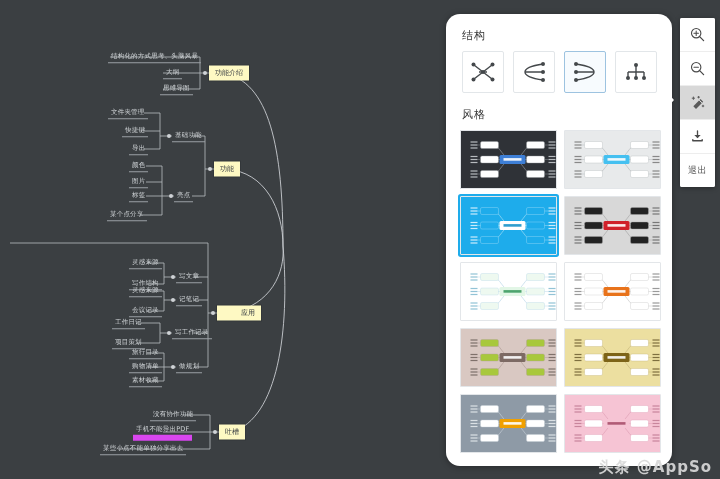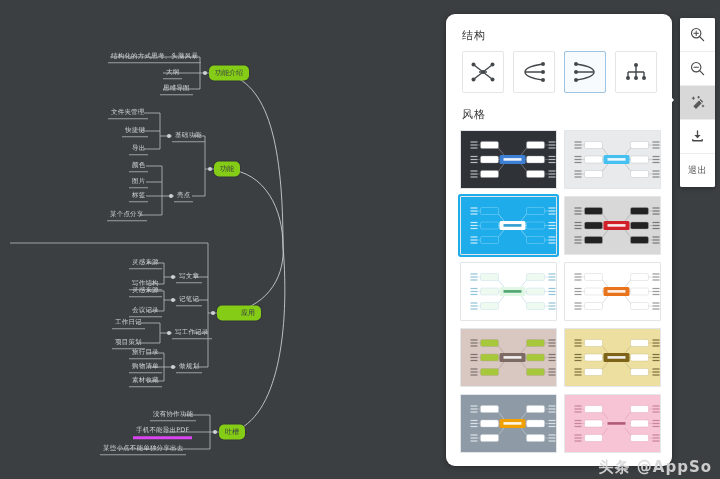--- a/index.html
+++ b/index.html
@@ -22,24 +22,24 @@
   }
   
   .leaf{
     color:#cfd3d6;
     font-size:6.5px;
     padding:2px 3px;
     letter-spacing:.2px;
   }
   
   .box{
-    background:#84cc16;
+    background:#fef9c3;
     color:#3a3f43;
     font-size:7px;
-    border-radius:5px;
+    border-radius:0;
     padding:4px 6px;
     box-shadow:0 0 0 1px rgba(0,0,0,.12);
     text-align:center;
   }
   
   .central{
     background:#4a86e8;
     color:#ffffff;
     font-size:10px;
     font-weight:bold;
@@ -48,21 +48,21 @@
     letter-spacing:1px;
   }
   .bullet{
     position:absolute;width:4px;height:4px;border-radius:50%;
     background:#cfd3d6;transform:translate(-50%,-50%);
   }
 
   
   #panel{
     position:absolute;left:446px;top:14px;width:226px;height:452px;
-    background:#ffffff;border-radius:9px;overflow:hidden;
+    background:#ffffff;border-radius:14px;overflow:hidden;
     box-shadow:0 1px 6px rgba(0,0,0,.35);
   }
   .panel-sec-title{
     font-size:11px;color:#333;margin:14px 0 8px 16px;letter-spacing:1px;
   }
   .struct-row{display:flex;gap:9px;margin:0 0 4px 16px;}
   .struct-btn{
     width:40px;height:40px;border:1px solid #e2e6e9;border-radius:2px;
     display:flex;align-items:center;justify-content:center;background:#fff;
   }
@@ -226,21 +226,21 @@
 
   <div class="node leaf" style="left:176px;top:367px;border-bottom:1px solid #9aa0a5;">做规划</div>
   <span class="bullet" style="left:173px;top:367px;"></span>
   <div class="node leaf" style="left:129px;top:353px;border-bottom:1px solid #9aa0a5;">旅行目录</div>
   <div class="node leaf" style="left:129px;top:367px;border-bottom:1px solid #9aa0a5;">购物清单</div>
   <div class="node leaf" style="left:129px;top:381px;border-bottom:1px solid #9aa0a5;">素材收藏</div>
 
   <div class="node box" style="left:219px;top:432px;">吐槽</div>
   <span class="bullet" style="left:215px;top:432px;"></span>
   <div class="node leaf" style="left:150px;top:415px;border-bottom:1px solid #9aa0a5;">没有协作功能</div>
-  <div class="node leaf" style="left:133px;top:432px;border-bottom:3px solid #d946ef;">手机不能导出PDF</div>
+  <div class="node leaf" style="left:133px;top:432px;border-bottom:6px solid #d946ef;">手机不能导出PDF</div>
   <div class="node leaf" style="left:100px;top:449px;border-bottom:1px solid #9aa0a5;">某些小点不能单独分享出去</div>
 </div>
 
 <div id="panel">
 
   <div class="panel-sec-title">结构</div>
 
   <div class="struct-row">
     <div class="struct-btn">
       <svg width="26" height="22" viewBox="0 0 26 22">

